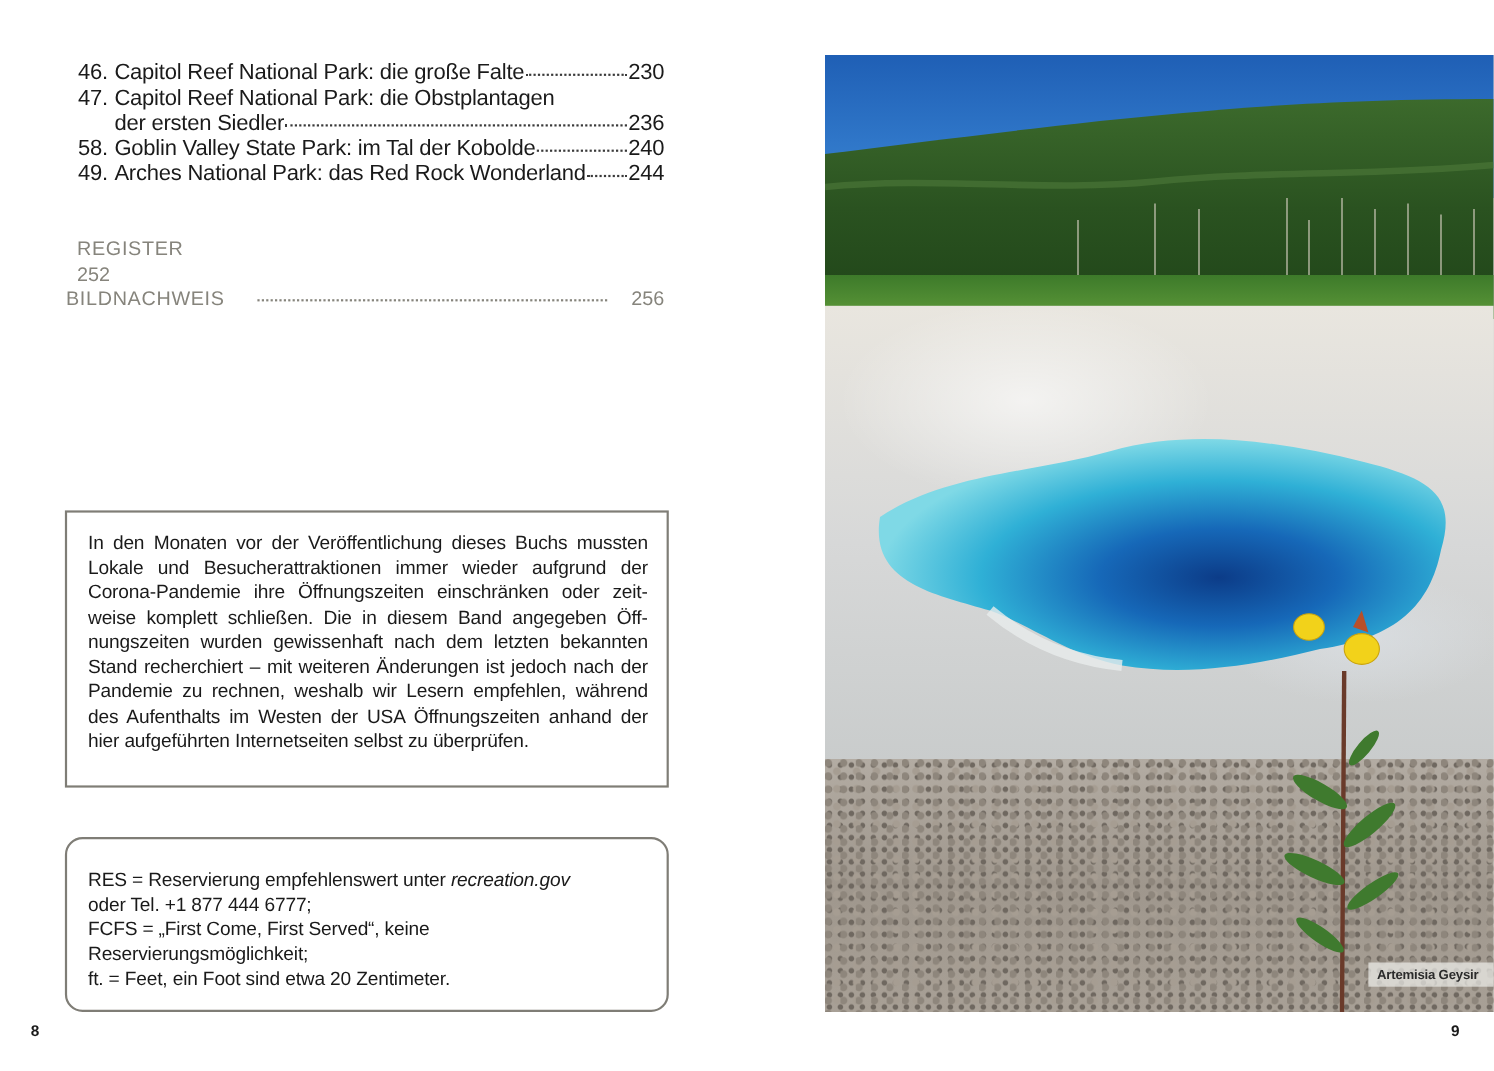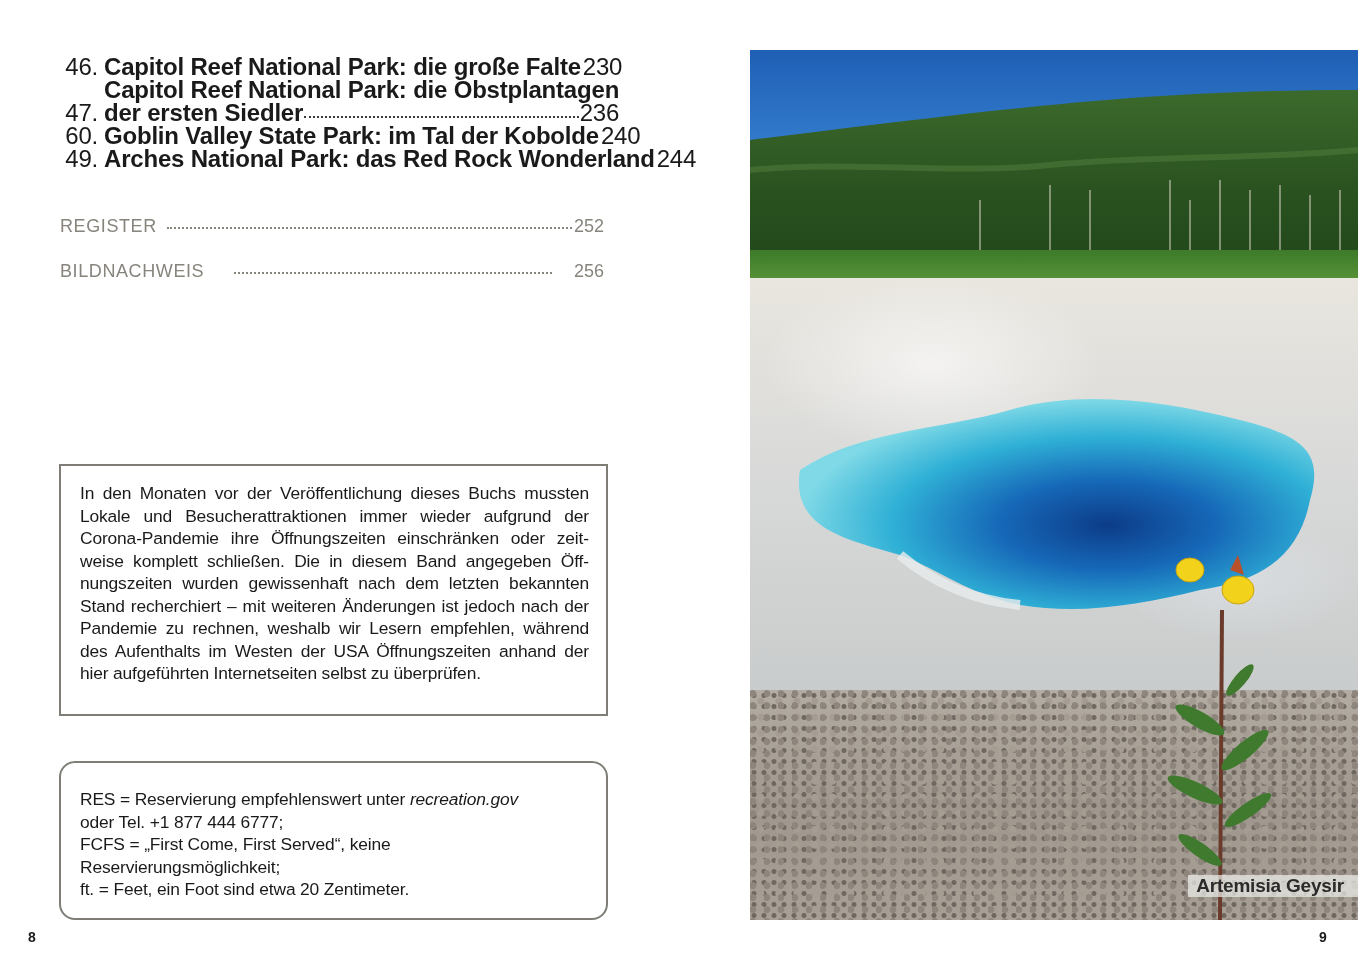--- a/index.html
+++ b/index.html
@@ -5,29 +5,29 @@
   html, body { margin: 0; padding: 0; }
   body {
     width: 1358px; height: 974px; position: relative; overflow: hidden;
     background: #ffffff;
     font-family: "DejaVu Sans", "Liberation Sans", sans-serif;
     color: #1a1a1a;
   }
   
   .toc { position: absolute; left: 60px; top: 55px; width: 544px; }
   .toc-row {
-    display: flex; align-items: flex-end;
-    font-size: 24px; line-height: 23px; letter-spacing: -0.2px;
+    display: flex; align-items: flex-start;
+    font-size: 20px; line-height: 23px; letter-spacing: -0.2px;
     font-family: "Liberation Sans", sans-serif;
     font-stretch: condensed;
   }
   .toc-num { width: 38px; text-align: right; flex: 0 0 38px; padding-right: 6px; }
   .toc-body { flex: 1; display: flex; flex-direction: column; }
   .toc-line { display: flex; align-items: baseline; }
-  .toc-title { white-space: nowrap; font-weight: bold; }
+  .toc-title { white-space: nowrap; }
   .toc-dots {
     flex: 1; overflow: hidden; white-space: nowrap; margin: 0 1px;
     border-bottom: 2px dotted #3a3a3a; height: 0; transform: translateY(-3px);
   }
   .toc-page { white-space: nowrap; }
 
   .section-link {
     position: absolute; left: 60px; width: 544px; display: flex; align-items: baseline;
     color: #86847c; font-size: 18px; letter-spacing: 0.6px;
     font-family: "Liberation Sans", sans-serif;
@@ -75,21 +75,21 @@
     background:
       radial-gradient(circle at 20% 30%, #8e867c 0 3px, transparent 4px),
       radial-gradient(circle at 60% 70%, #a69d92 0 3px, transparent 4px),
       radial-gradient(circle at 40% 50%, #6f6860 0 2px, transparent 3px),
       linear-gradient(180deg, #b3aca3 0%, #9f978d 50%, #a8a096 100%);
     background-size: 14px 12px, 18px 16px, 10px 11px, 100% 100%; }
   .photo .plant { position: absolute; left: 410px; top: 500px; width: 120px; height: 370px; }
   .photo-caption {
     position: absolute; right: 0; top: 825px; height: 22px; padding: 0 14px 0 8px;
     background: rgba(235,235,232,0.72);
-    font-family: "Liberation Sans", sans-serif; font-weight: bold; font-size: 19px;
+    font-family: "Liberation Sans", sans-serif; font-weight: bold; font-size: 12px;
     line-height: 22px; color: #2b2b2b; letter-spacing: -0.2px;
   }
 </style>
 </head>
 <body>
 
 <div class="toc">
   <div class="toc-row">
     <span class="toc-num">46.</span>
     <div class="toc-body">
@@ -107,42 +107,42 @@
         <span class="toc-title">Capitol Reef National Park: die Obstplantagen</span>
       </div>
       <div class="toc-line">
         <span class="toc-title">der ersten Siedler</span>
         <span class="toc-dots"></span>
         <span class="toc-page">236</span>
       </div>
     </div>
   </div>
   <div class="toc-row">
-    <span class="toc-num">60.</span>
+    <span class="toc-num">58.</span>
     <div class="toc-body">
       <div class="toc-line">
         <span class="toc-title">Goblin Valley State Park: im Tal der Kobolde</span>
         <span class="toc-dots"></span>
         <span class="toc-page">240</span>
       </div>
     </div>
   </div>
   <div class="toc-row">
     <span class="toc-num">49.</span>
     <div class="toc-body">
       <div class="toc-line">
         <span class="toc-title">Arches National Park: das Red Rock Wonderland</span>
         <span class="toc-dots"></span>
         <span class="toc-page">244</span>
       </div>
     </div>
   </div>
 </div>
 
-<div class="section-link" style="top:216px;">
+<div class="section-link" style="top:216px;flex-direction:column;">
   <span>REGISTER</span>
   <span class="toc-dots"></span>
   <span class="toc-page">252</span>
 </div>
 <div class="section-link" style="top:261px;gap:20px;">
   <span>BILDNACHWEIS</span>
   <span class="toc-dots"></span>
   <span class="toc-page">256</span>
 </div>
 

